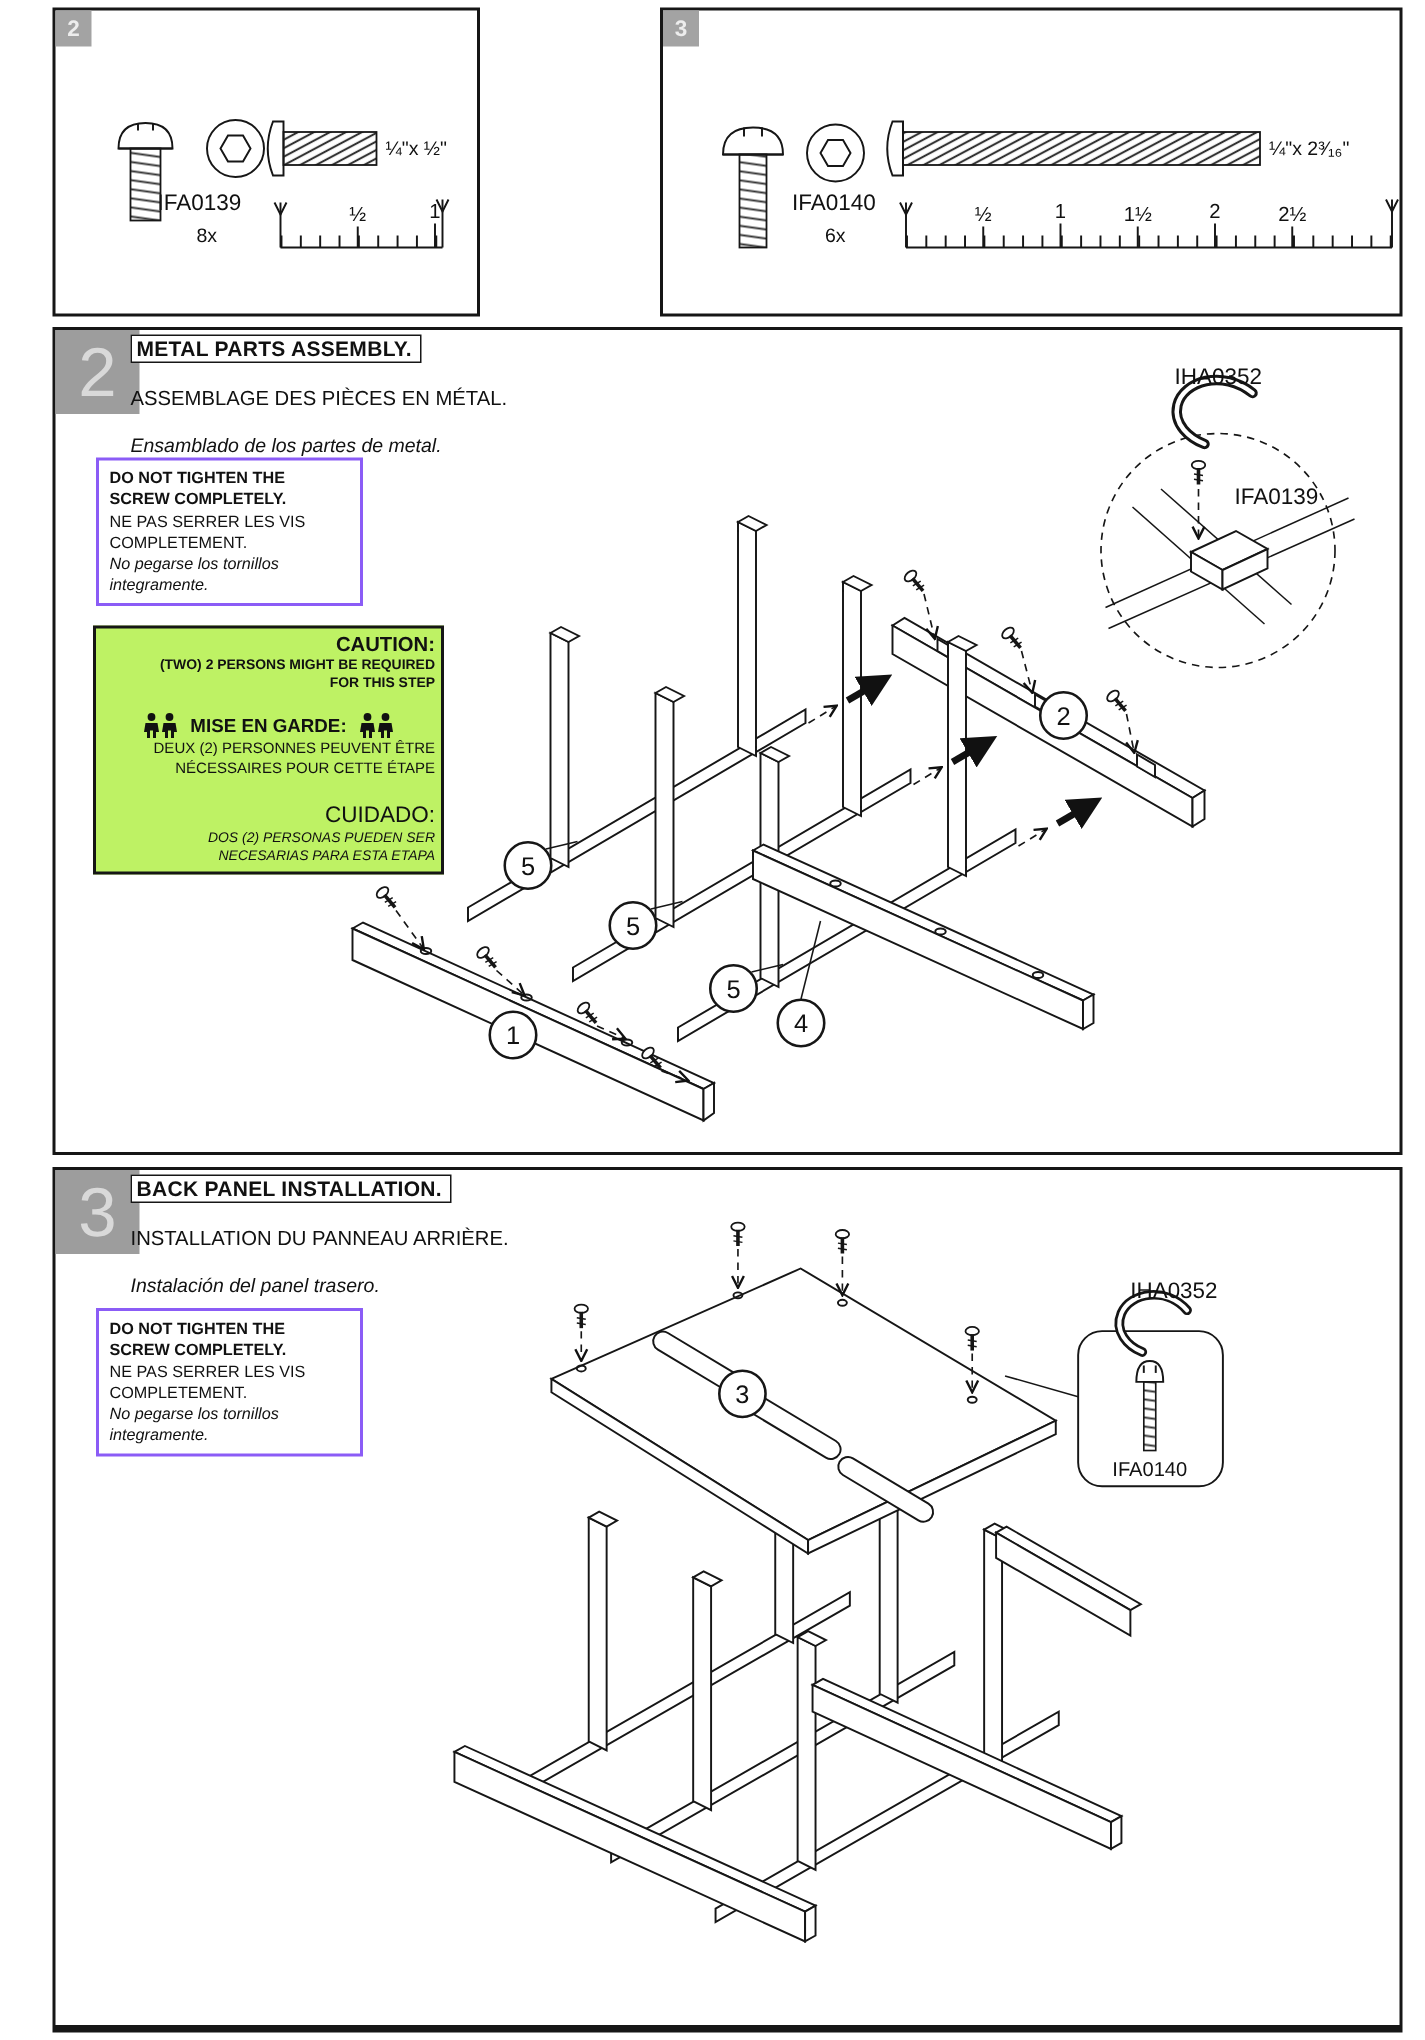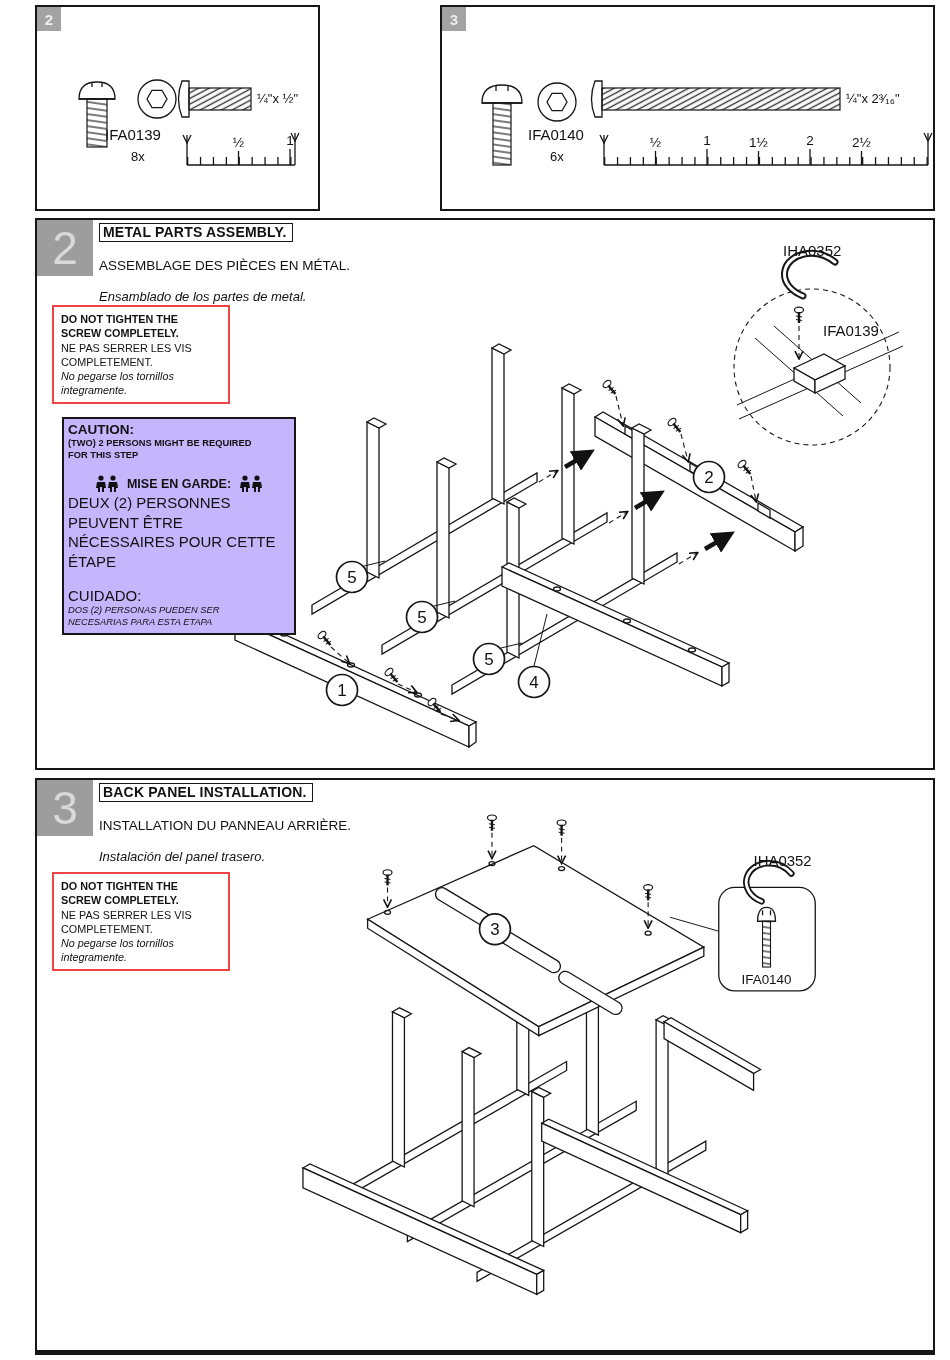--- a/index.html
+++ b/index.html
@@ -6,32 +6,32 @@
 html,body{width:950px;height:1360px;background:#fff;font-family:"Liberation Sans",sans-serif;color:#111;position:relative;overflow:hidden}
 .hw-box{position:absolute;top:5px;height:206px;border:2px solid #161616;background:#fff}
 #hw1{left:35px;width:285px}
 #hw2{left:440px;width:495px}
 .tag{position:absolute;top:0;left:0;width:24px;height:24px;background:#a3a3a3;color:#ededed;font-weight:bold;font-size:15px;display:flex;align-items:center;justify-content:center;z-index:3}
 .fillsvg{position:absolute;left:0;top:0;width:100%;height:100%}
 .step-panel{position:absolute;left:35px;width:900px;border:2px solid #161616;background:#fff}
 #step2{top:218px;height:552px}
 #step3{top:778px;height:577px;border-bottom-width:5px}
 .step-num{position:absolute;top:0;left:0;width:56px;height:56px;background:#9d9d9d;color:#d9d9d9;font-size:46px;display:flex;align-items:center;justify-content:center;z-index:3}
-.titles{position:absolute;left:62px;top:3px;z-index:3}
+.titles{position:absolute;left:50px;top:3px;z-index:3}
 .t-en{display:inline-block;border:1px solid #161616;padding:0 5px 1px 3px;font-weight:bold;font-size:14px;letter-spacing:.2px;background:#fff}
 .t-fr{font-size:13.5px;margin-top:16px}
 .t-es{font-size:13px;font-style:italic;margin-top:16px}
-.warn-box{position:absolute;left:15px;border:2px solid #ef4444;padding:5px 7px 4px;font-size:10.8px;line-height:1.32;background:#fff;z-index:3}
+.warn-box{position:absolute;left:27px;border:2px solid #8b5cf6;padding:5px 7px 4px;font-size:10.8px;line-height:1.32;background:#fff;z-index:3}
 #step2 .warn-box{top:85px;width:178px}
 #step3 .warn-box{top:92px;width:178px}
 .w-en{font-weight:bold}.w-es{font-style:italic}
-.caution-box{position:absolute;left:25px;top:197px;width:234px;border:2px solid #161616;background:#c4b5fd;text-align:left;padding:3px 4px 5px;z-index:3}
+.caution-box{position:absolute;left:25px;top:197px;width:234px;border:2px solid #161616;background:#bef264;text-align:right;padding:3px 4px 5px;z-index:3}
 .c-title{font-size:13.5px;font-weight:bold}
 .c-sm{font-size:9.3px;font-weight:bold;line-height:1.3}
-.c-sm2{font-size:15px;line-height:1.3}
+.c-sm2{font-size:10px;line-height:1.3}
 .c-sm3{font-size:9.3px;font-style:italic;line-height:1.3}
 .c-mid{font-size:15px;font-weight:normal;margin-top:16px}
 .c-row{display:flex;align-items:center;justify-content:center;gap:7px;margin-top:14px;margin-bottom:1px}
 .c-frt{font-size:12.5px;font-weight:bold}
 svg text{font-family:"Liberation Sans",sans-serif;fill:#111}
 .wh{fill:#fff;stroke:#161616;stroke-width:1.3}
 .ln{fill:none;stroke:#161616;stroke-width:1.3}
 .dsh{fill:none;stroke:#161616;stroke-width:1.1;stroke-dasharray:5 4}
 .thn{fill:none;stroke:#161616;stroke-width:1}
 .callout circle{fill:#fff;stroke:#161616;stroke-width:1.7}

